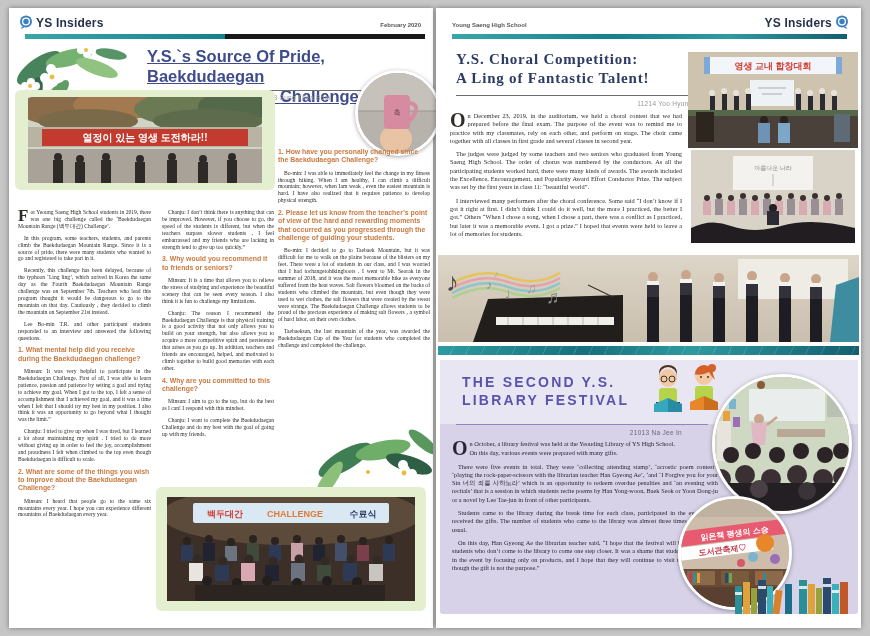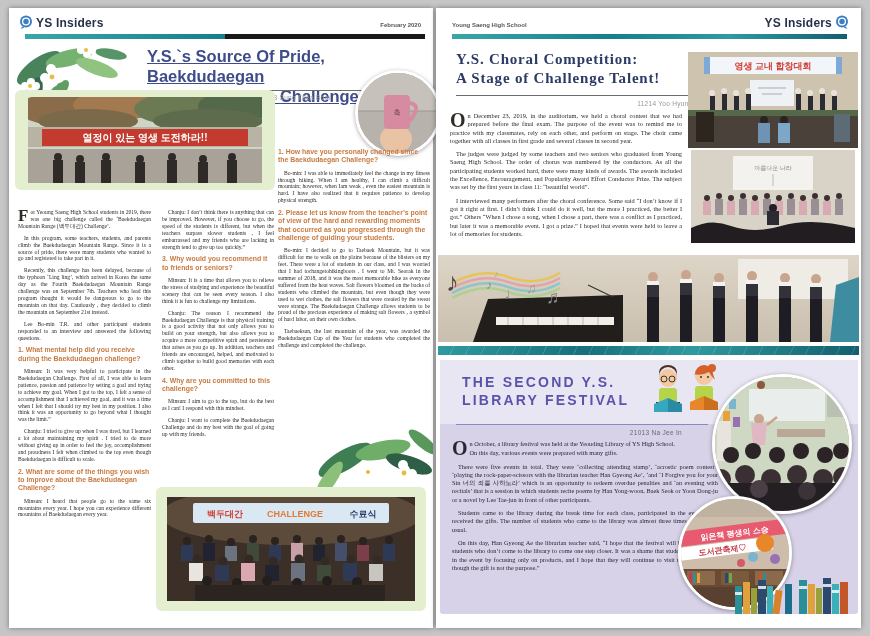--- a/index.html
+++ b/index.html
@@ -257,21 +257,21 @@
       <svg width="14" height="15" viewBox="0 0 14 15">
         <circle cx="7" cy="6.5" r="6" fill="#3b7ec2"></circle>
         <circle cx="7" cy="6.5" r="3.4" fill="none" stroke="#fff" stroke-width="1.3"></circle>
         <path d="M10.8 11.5 L12.4 14 L8.6 12.6 Z" fill="#3b7ec2"></path>
       </svg>
     </div>
     <div class="abs bar" style="left:16px;top:26px;width:395px;background:linear-gradient(90deg,#39a7a8,#157f8d 40%,#2f9aa0 70%,#135f70);"></div>
 
     <div class="abs titleR" style="left:20px;top:42px;width:262px;">
       <div>Y.S. Choral Competition:</div>
-      <div>A Stage of Challenge Talent!</div>
+      <div>A Ling of Fantastic Talent!</div>
     </div>
     <div class="abs rule" style="left:20px;top:87px;width:244px;"></div>
     <div class="abs byline" style="left:150px;top:91px;width:114px;text-align:right;">11214 Yoo Hyun Jin</div>
 
     <svg class="abs" style="left:252px;top:44px;" width="170" height="96" viewBox="0 0 170 96">
       <rect width="170" height="96" fill="#cdc3ae"></rect>
       <rect x="16" y="5" width="138" height="17" fill="#f2f6fa"></rect>
       <rect x="16" y="5" width="6" height="17" fill="#7da9d8"></rect>
         <rect x="148" y="5" width="6" height="17" fill="#7da9d8"></rect>
       <text x="85" y="17" font-size="9" font-weight="bold" fill="#d23b30" text-anchor="middle">영생 교내 합창대회</text>

